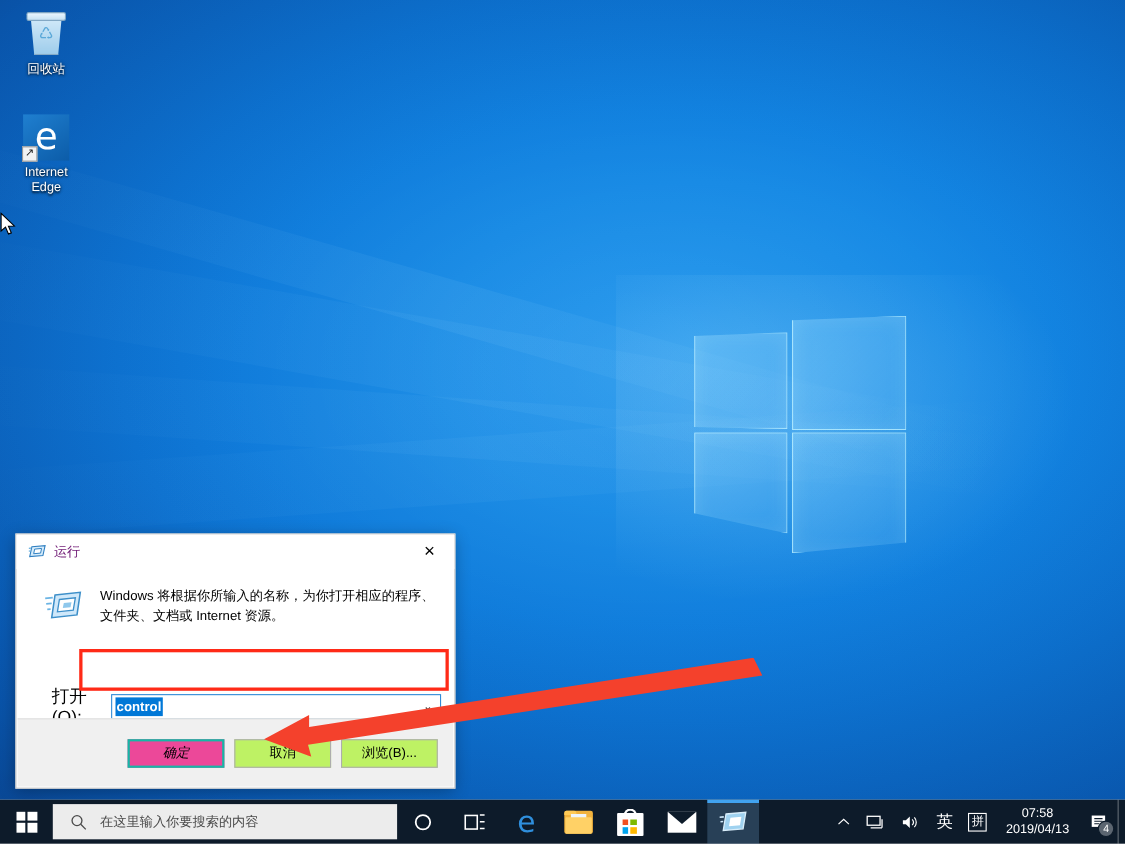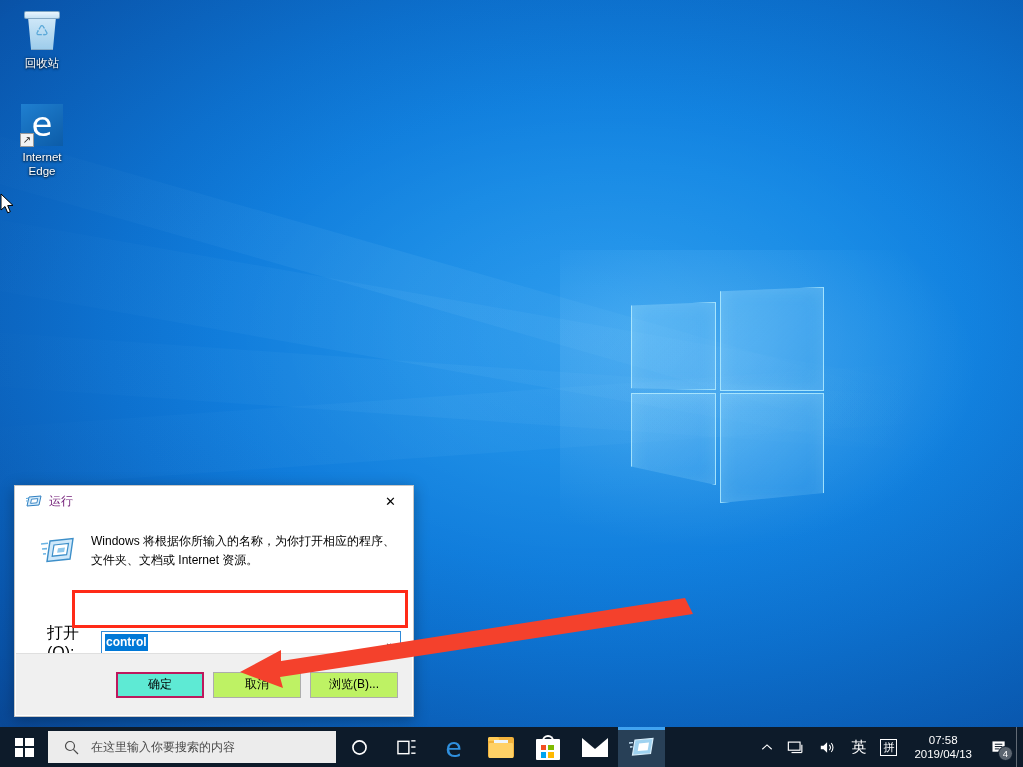--- a/index.html
+++ b/index.html
@@ -139,21 +139,21 @@
   #run-footer {
     position: absolute; left: 1px; right: 1px; bottom: 1px; height: 62px;
     background: #f0f0f0; border-top: 1px solid #dfdfdf;
     display: flex; align-items: center; justify-content: flex-end; padding-right: 14px; gap: 9px;
   }
   .dlg-btn {
     width: 88px; height: 26px; background: #bef264; border: 1px solid #adadad;
     font-size: 12px; color: #000; display: flex; align-items: center; justify-content: center;
     font-family: "Liberation Sans", sans-serif; cursor: default;
   }
-  .dlg-btn.default { border: 2px solid #be185d; background: #5eead4; }
+  .dlg-btn.default { border: 2px solid #14b8a6; background: #ec4899; font-style: italic; }
 
   
   #annot-rect {
     position: absolute; left: 72px; top: 590px; width: 336px; height: 38px;
     border: 3px solid #ff2a17; pointer-events: none; z-index: 60;
   }
   #annot-arrow { position: absolute; left: 180px; top: 598px; width: 520px; height: 90px; z-index: 61; pointer-events: none; }
 
   
   #taskbar {
@@ -161,21 +161,21 @@
     background: #0d1b2a; display: flex; align-items: center;
     color: #fff; font-size: 12px;
   }
   #start-button {
     width: 48px; height: 40px; display: flex; align-items: center; justify-content: center; cursor: default;
   }
   .win-logo-sq { width: 19px; height: 19px; display: grid; grid-template-columns: 1fr 1fr; grid-template-rows: 1fr 1fr; gap: 2.2px; }
   .win-logo-sq i { background: #fff; display: block; }
 
   #search-box {
-    width: 288px; height: 32px; background: #ececec; margin-left: 0px;
+    width: 313px; height: 32px; background: #ececec; margin-left: 0px;
     display: flex; align-items: center; color: #3b3b3b; cursor: text;
   }
   #search-icon { margin-left: 16px; margin-right: 12px; width: 15px; height: 15px; }
   #search-placeholder { font-size: 12px; color: #4a4a4a; }
 
   .tb-app {
     width: 47px; height: 40px; display: flex; align-items: center; justify-content: center;
     position: relative; cursor: default;
   }
   .tb-app.active { background: rgba(120,170,215,0.26); }

